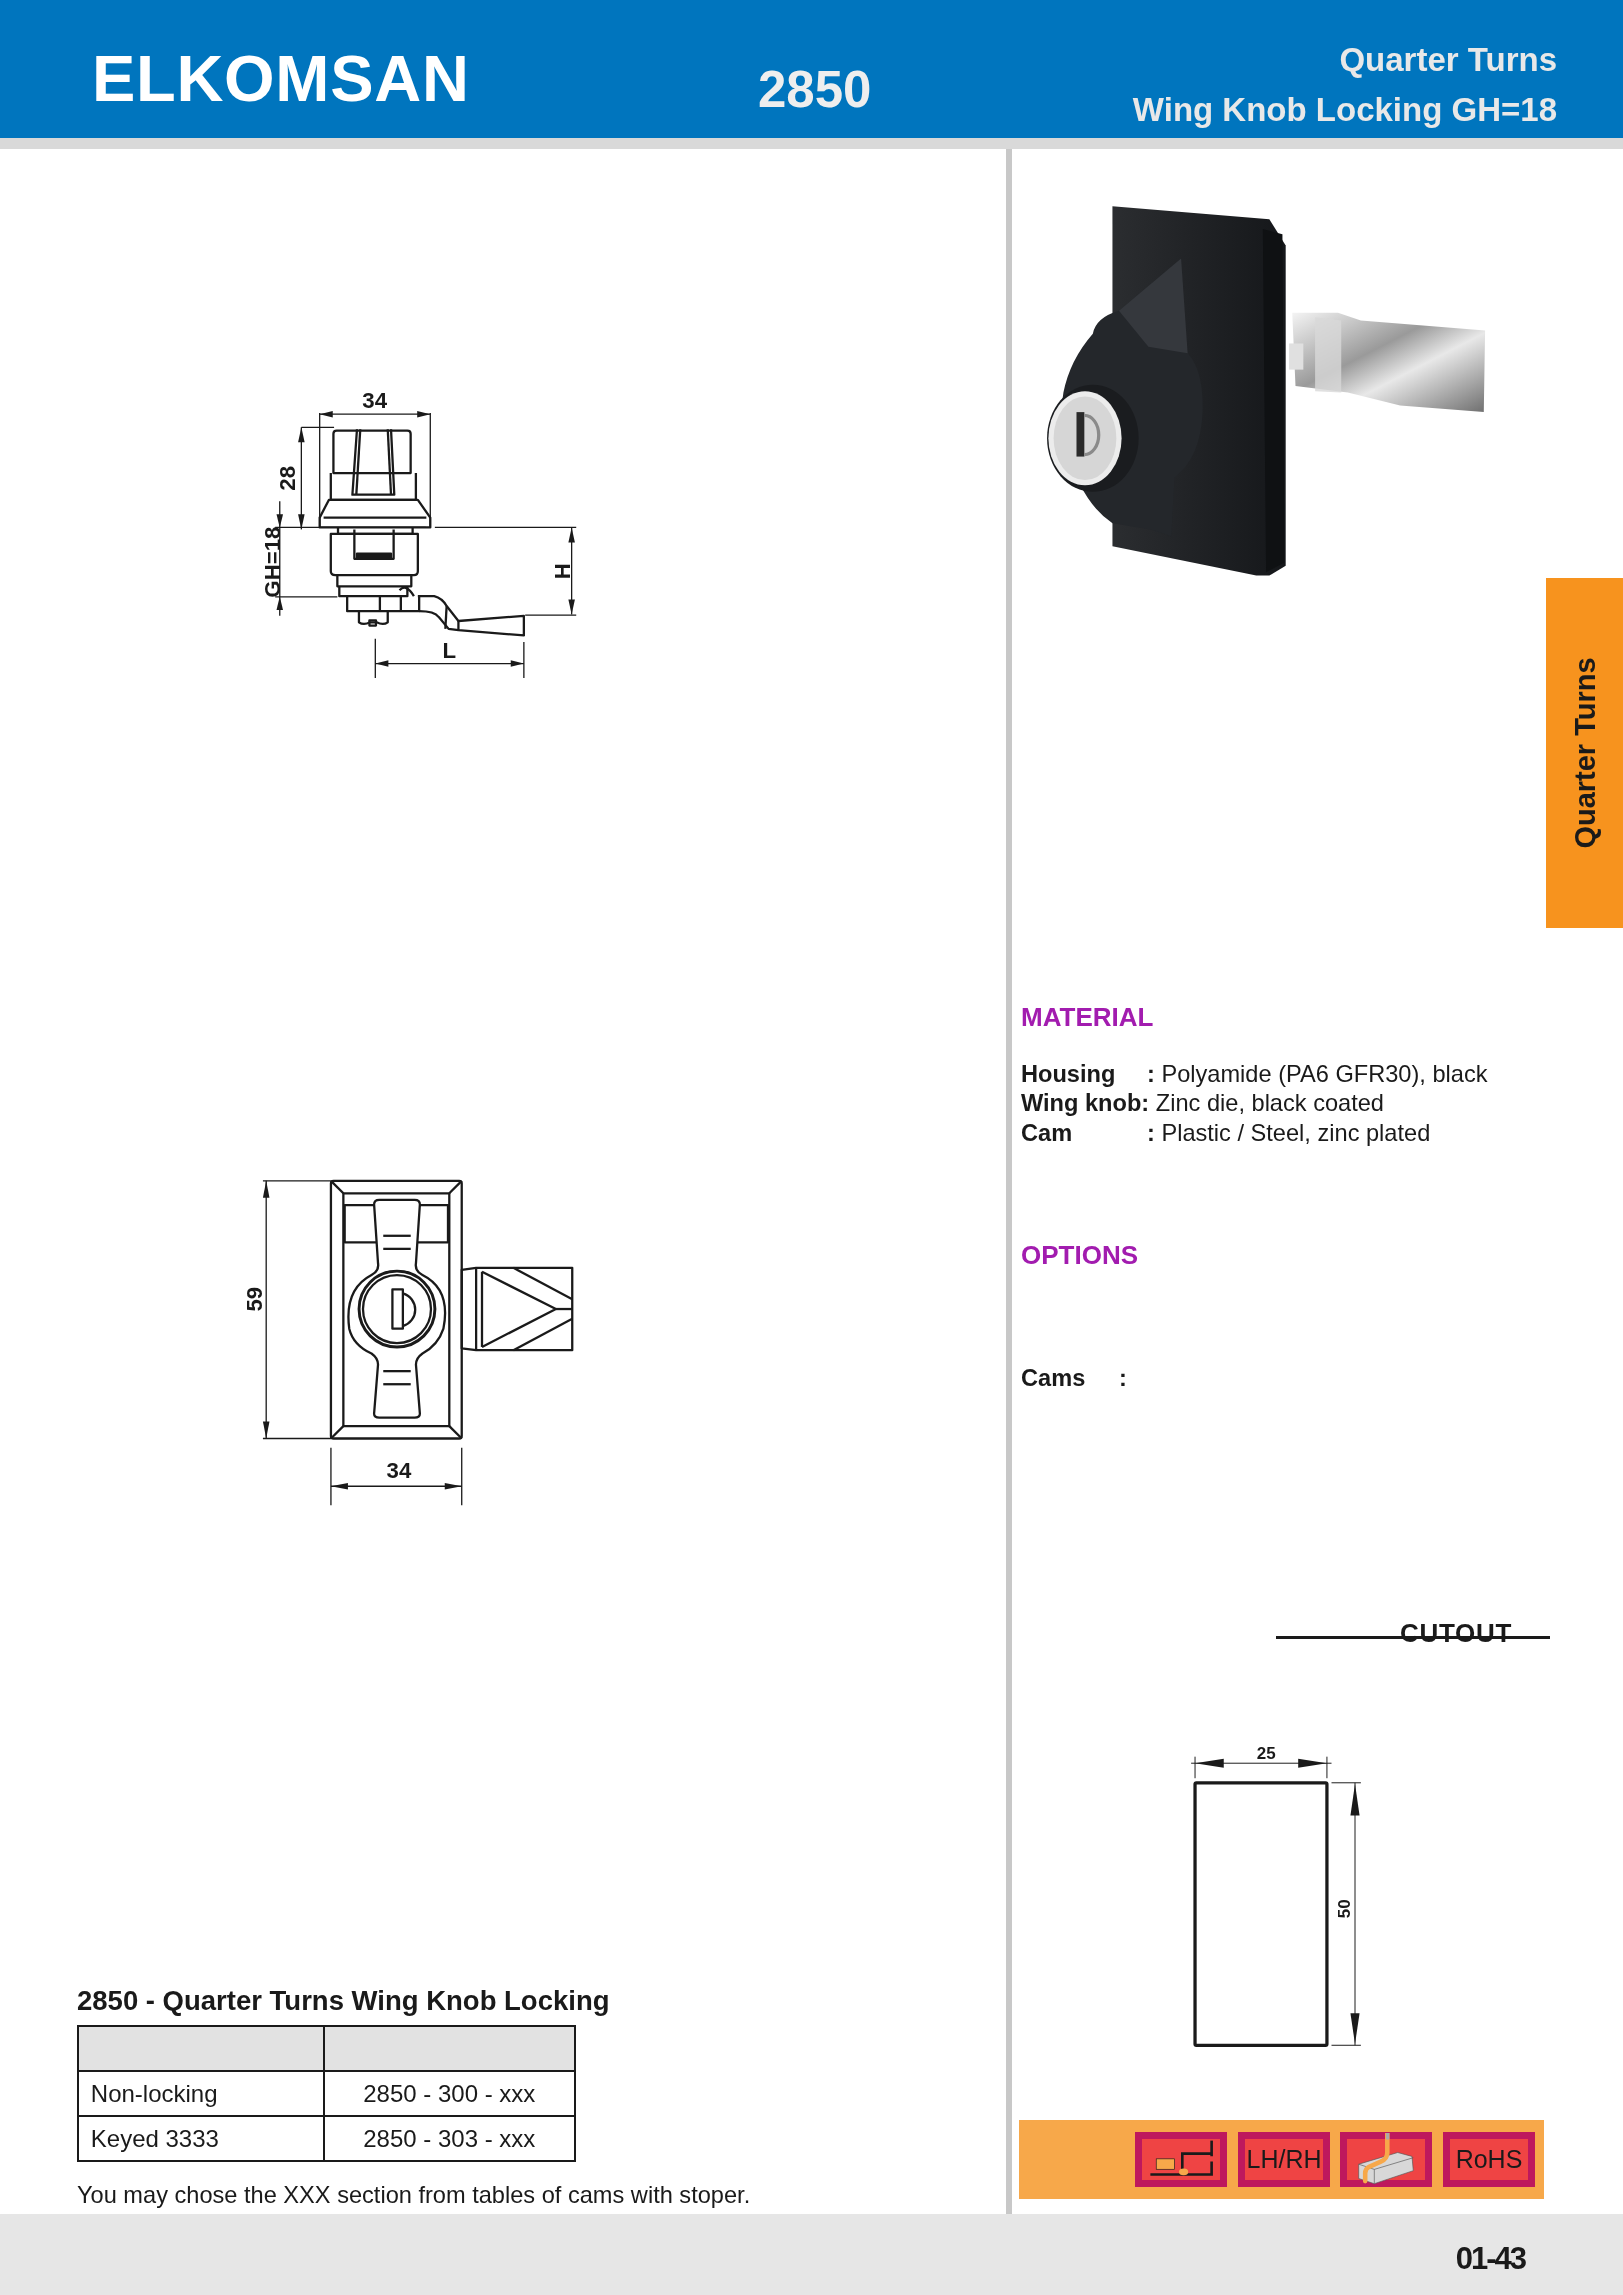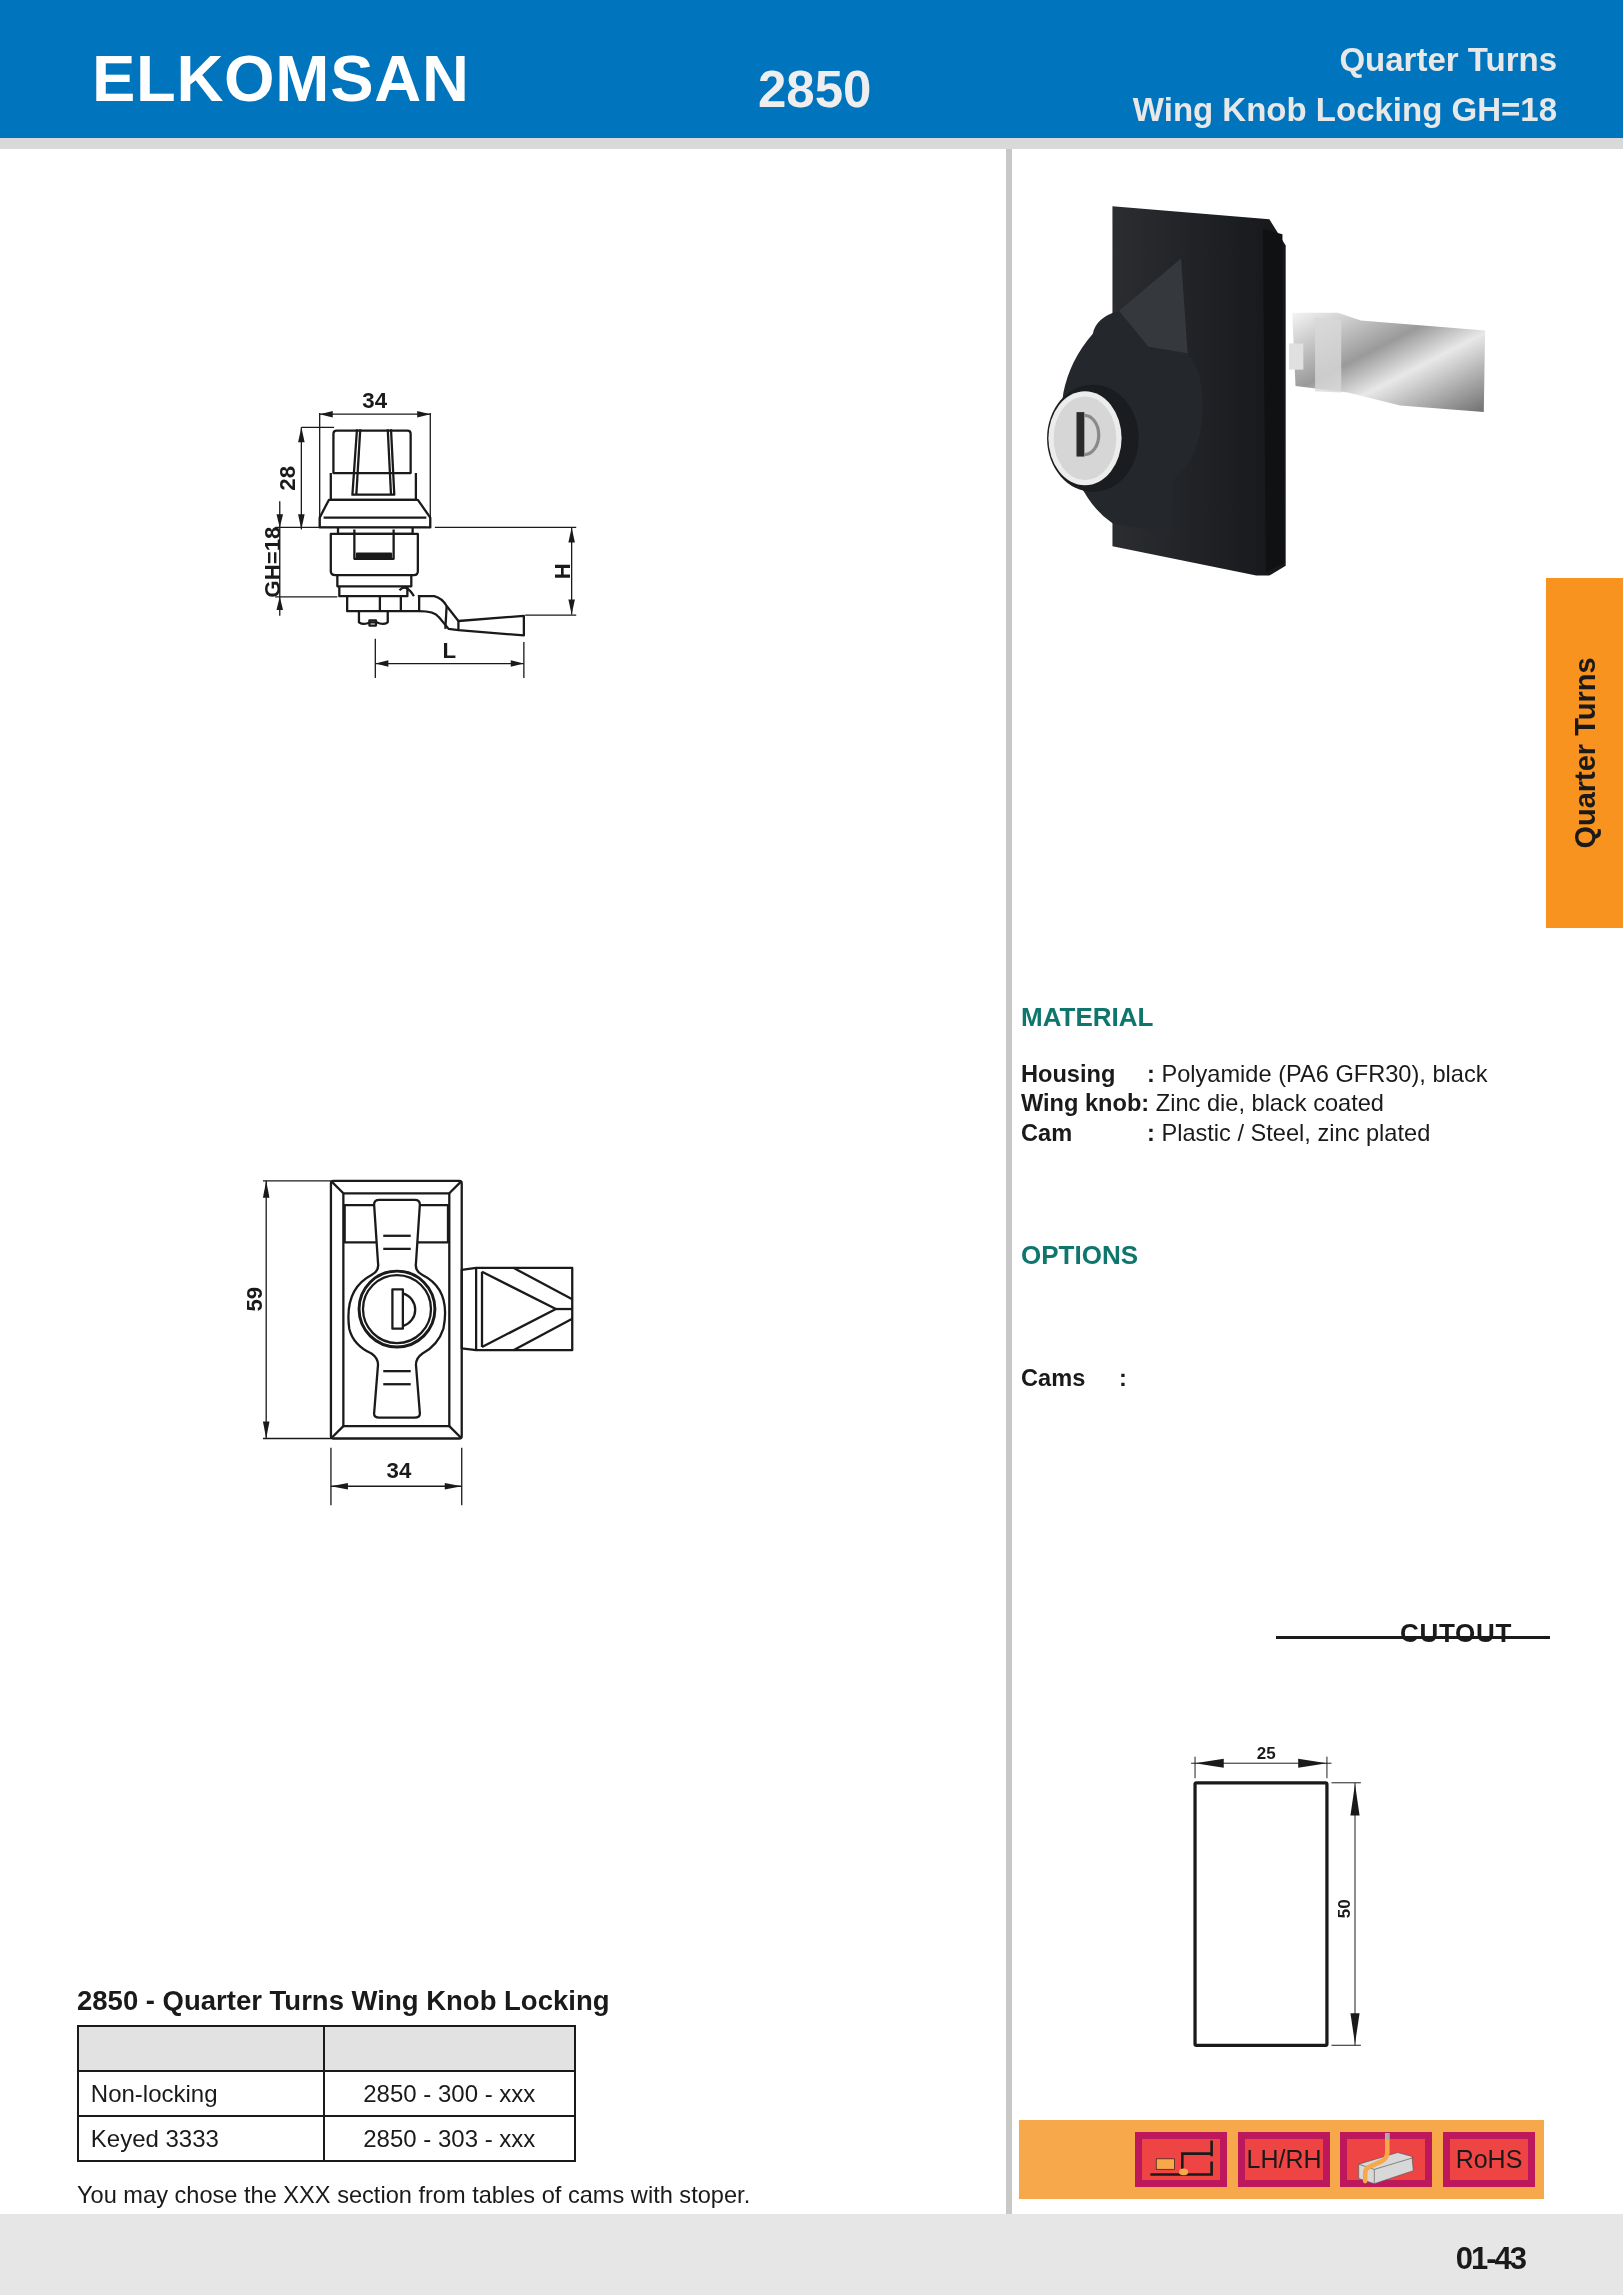--- a/index.html
+++ b/index.html
@@ -18,21 +18,21 @@
 
   
   .vdivider { left:1006px; top:149px; width:5.9px; height:2065px; background:#c8c8c8; }
 
   
   .side-tab { left:1546px; top:578px; width:78px; height:350px; background:#F7931E; }
   .side-tab-label { position:absolute; left:50%; top:50%; transform:translate(-50%,-50%) rotate(-90deg);
                     font-size:29px; font-weight:bold; color:#1a1a1a; white-space:nowrap; }
 
   
-  .section-title { font-size:26px; font-weight:bold; color:#0f766e; }
+  .section-title { font-size:26px; font-weight:bold; color:#a21caf; }
   .mat-row { font-size:23.6px; line-height:29.4px; white-space:nowrap; }
   .mat-key { display:inline-block; width:126px; font-weight:bold; }
   .mat-sep { font-weight:bold; }
 
   .cutout-title { left:1400px; top:1618px; font-size:26px; font-weight:bold; letter-spacing:0.7px; }
   .cutout-rule { left:1276px; top:1636px; width:274px; height:2.6px; background:#1a1a1a; }
 
   
   .feature-band { left:1019px; top:2120px; width:525px; height:79px; background:#F7A84A; }
   .feature-box { position:absolute; top:11.8px; width:92px; height:55px; background:#ef4444; border:7px solid #be185d; box-sizing:border-box;

